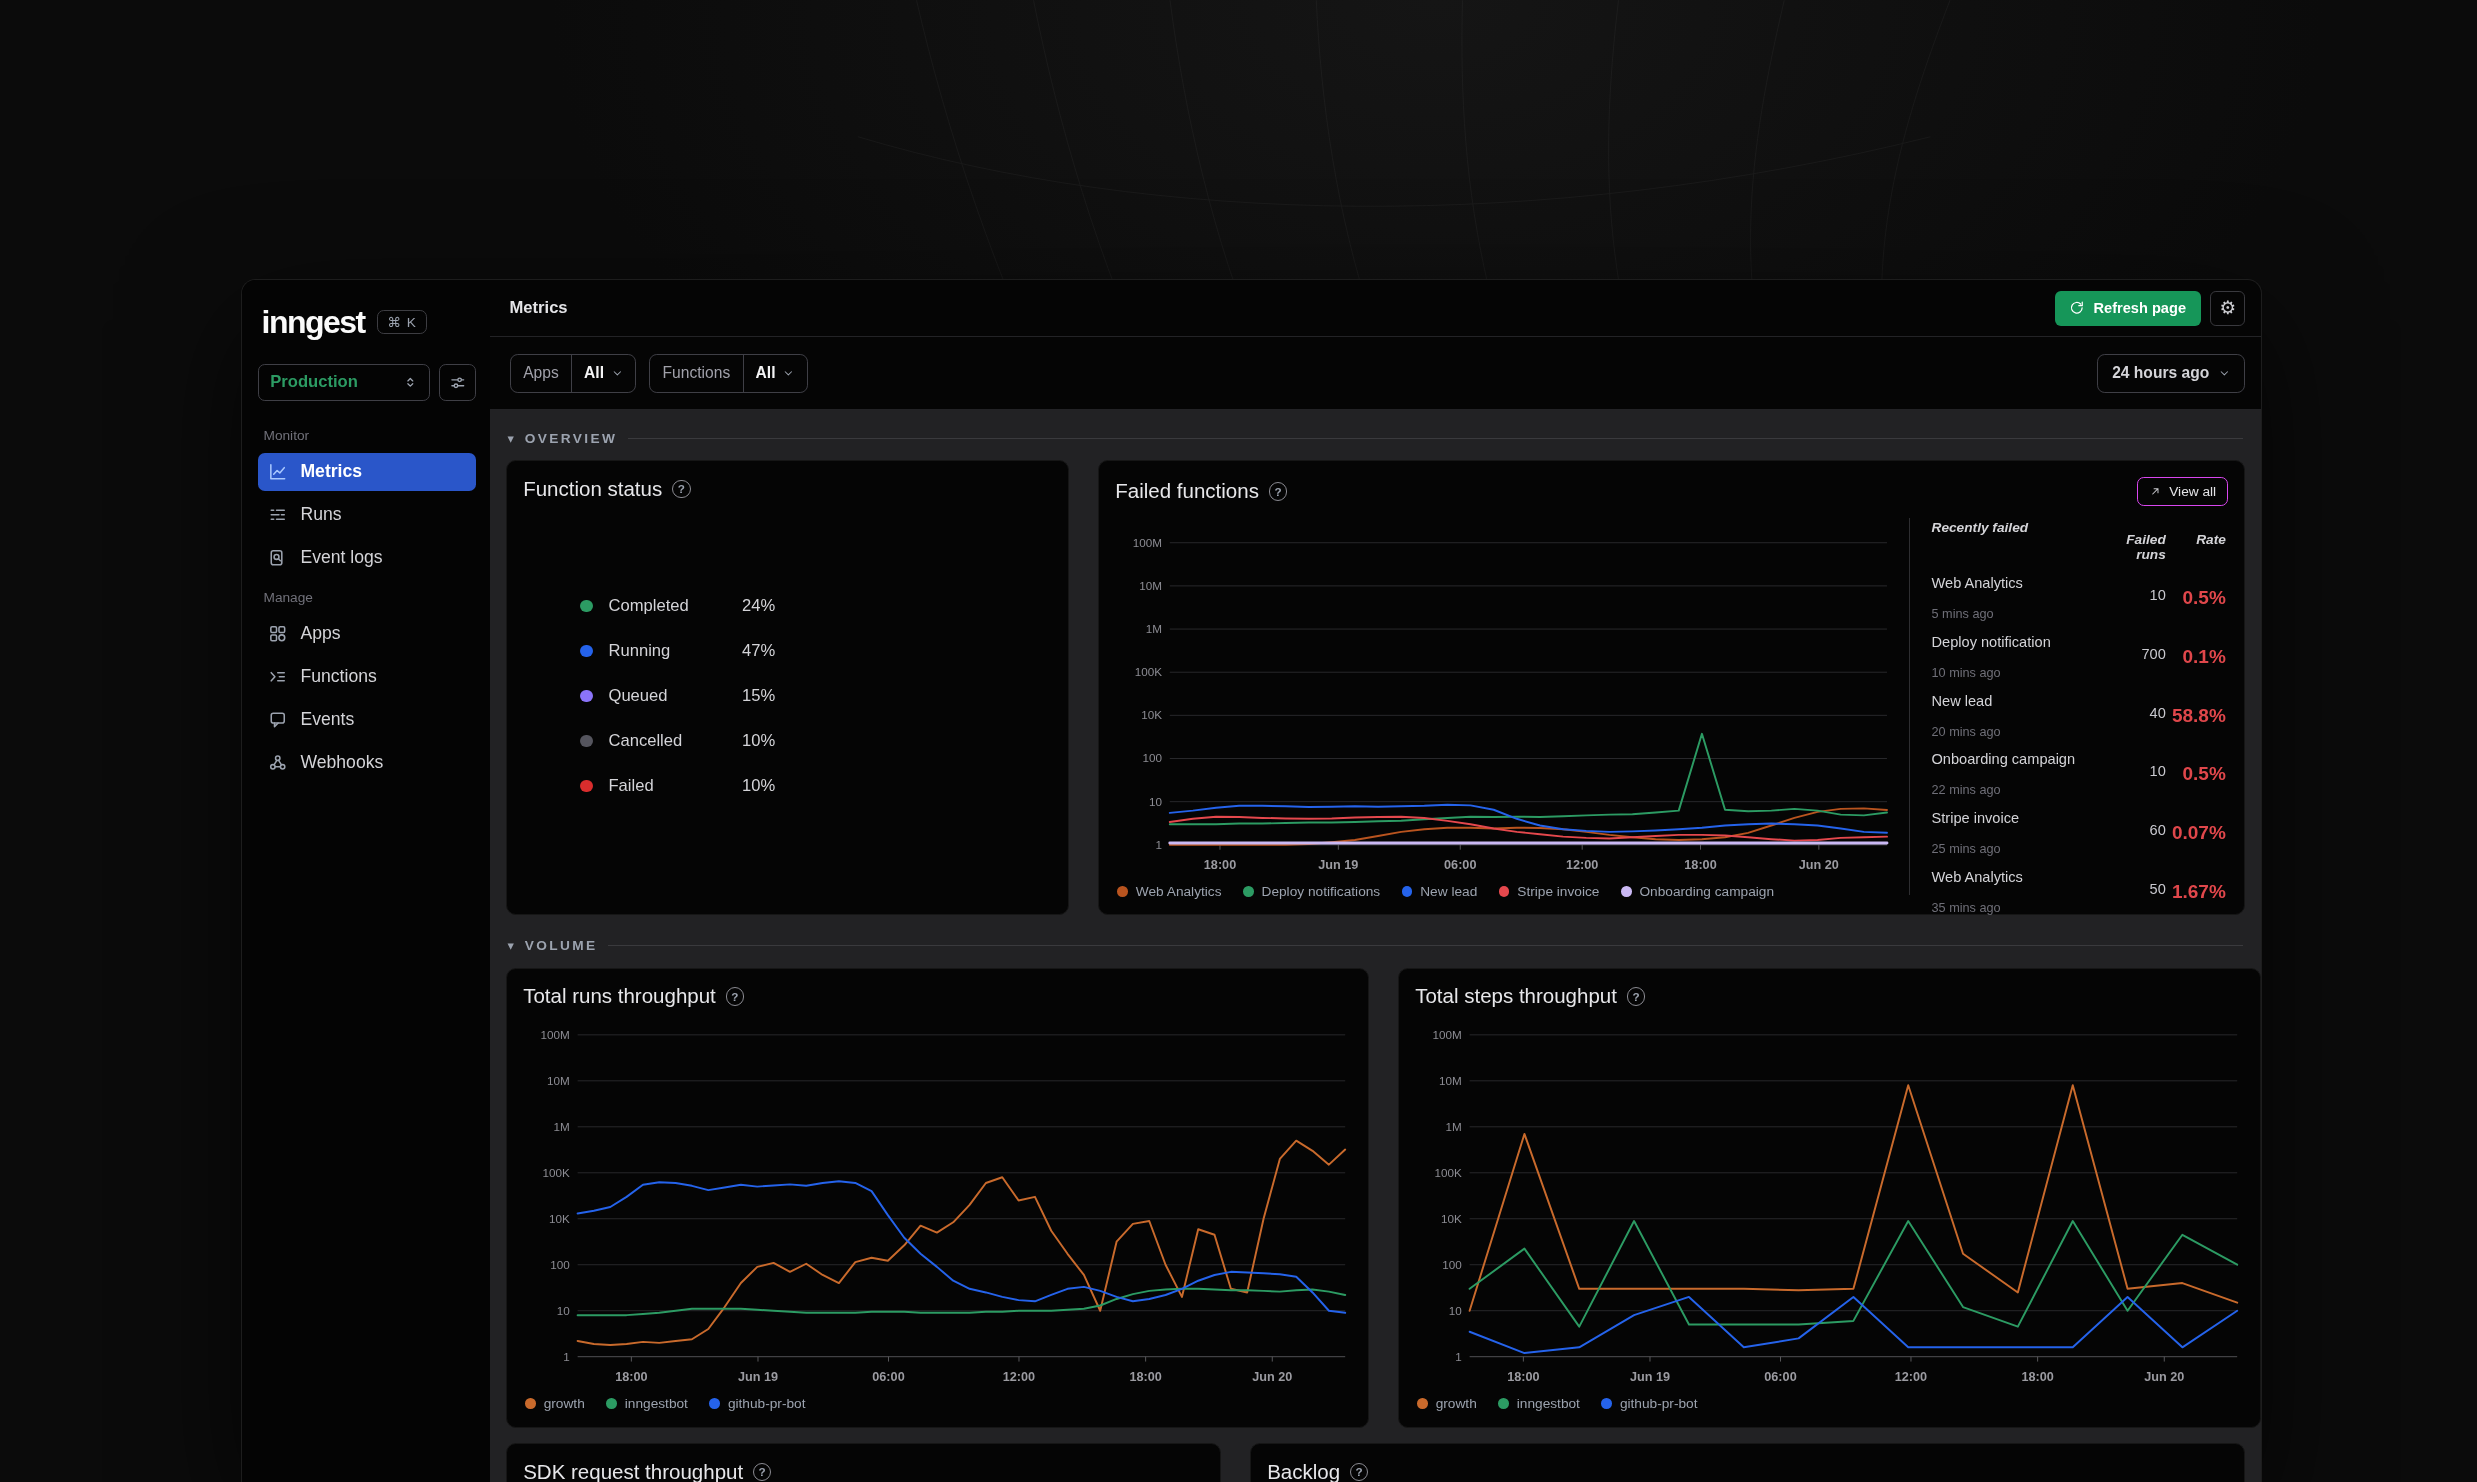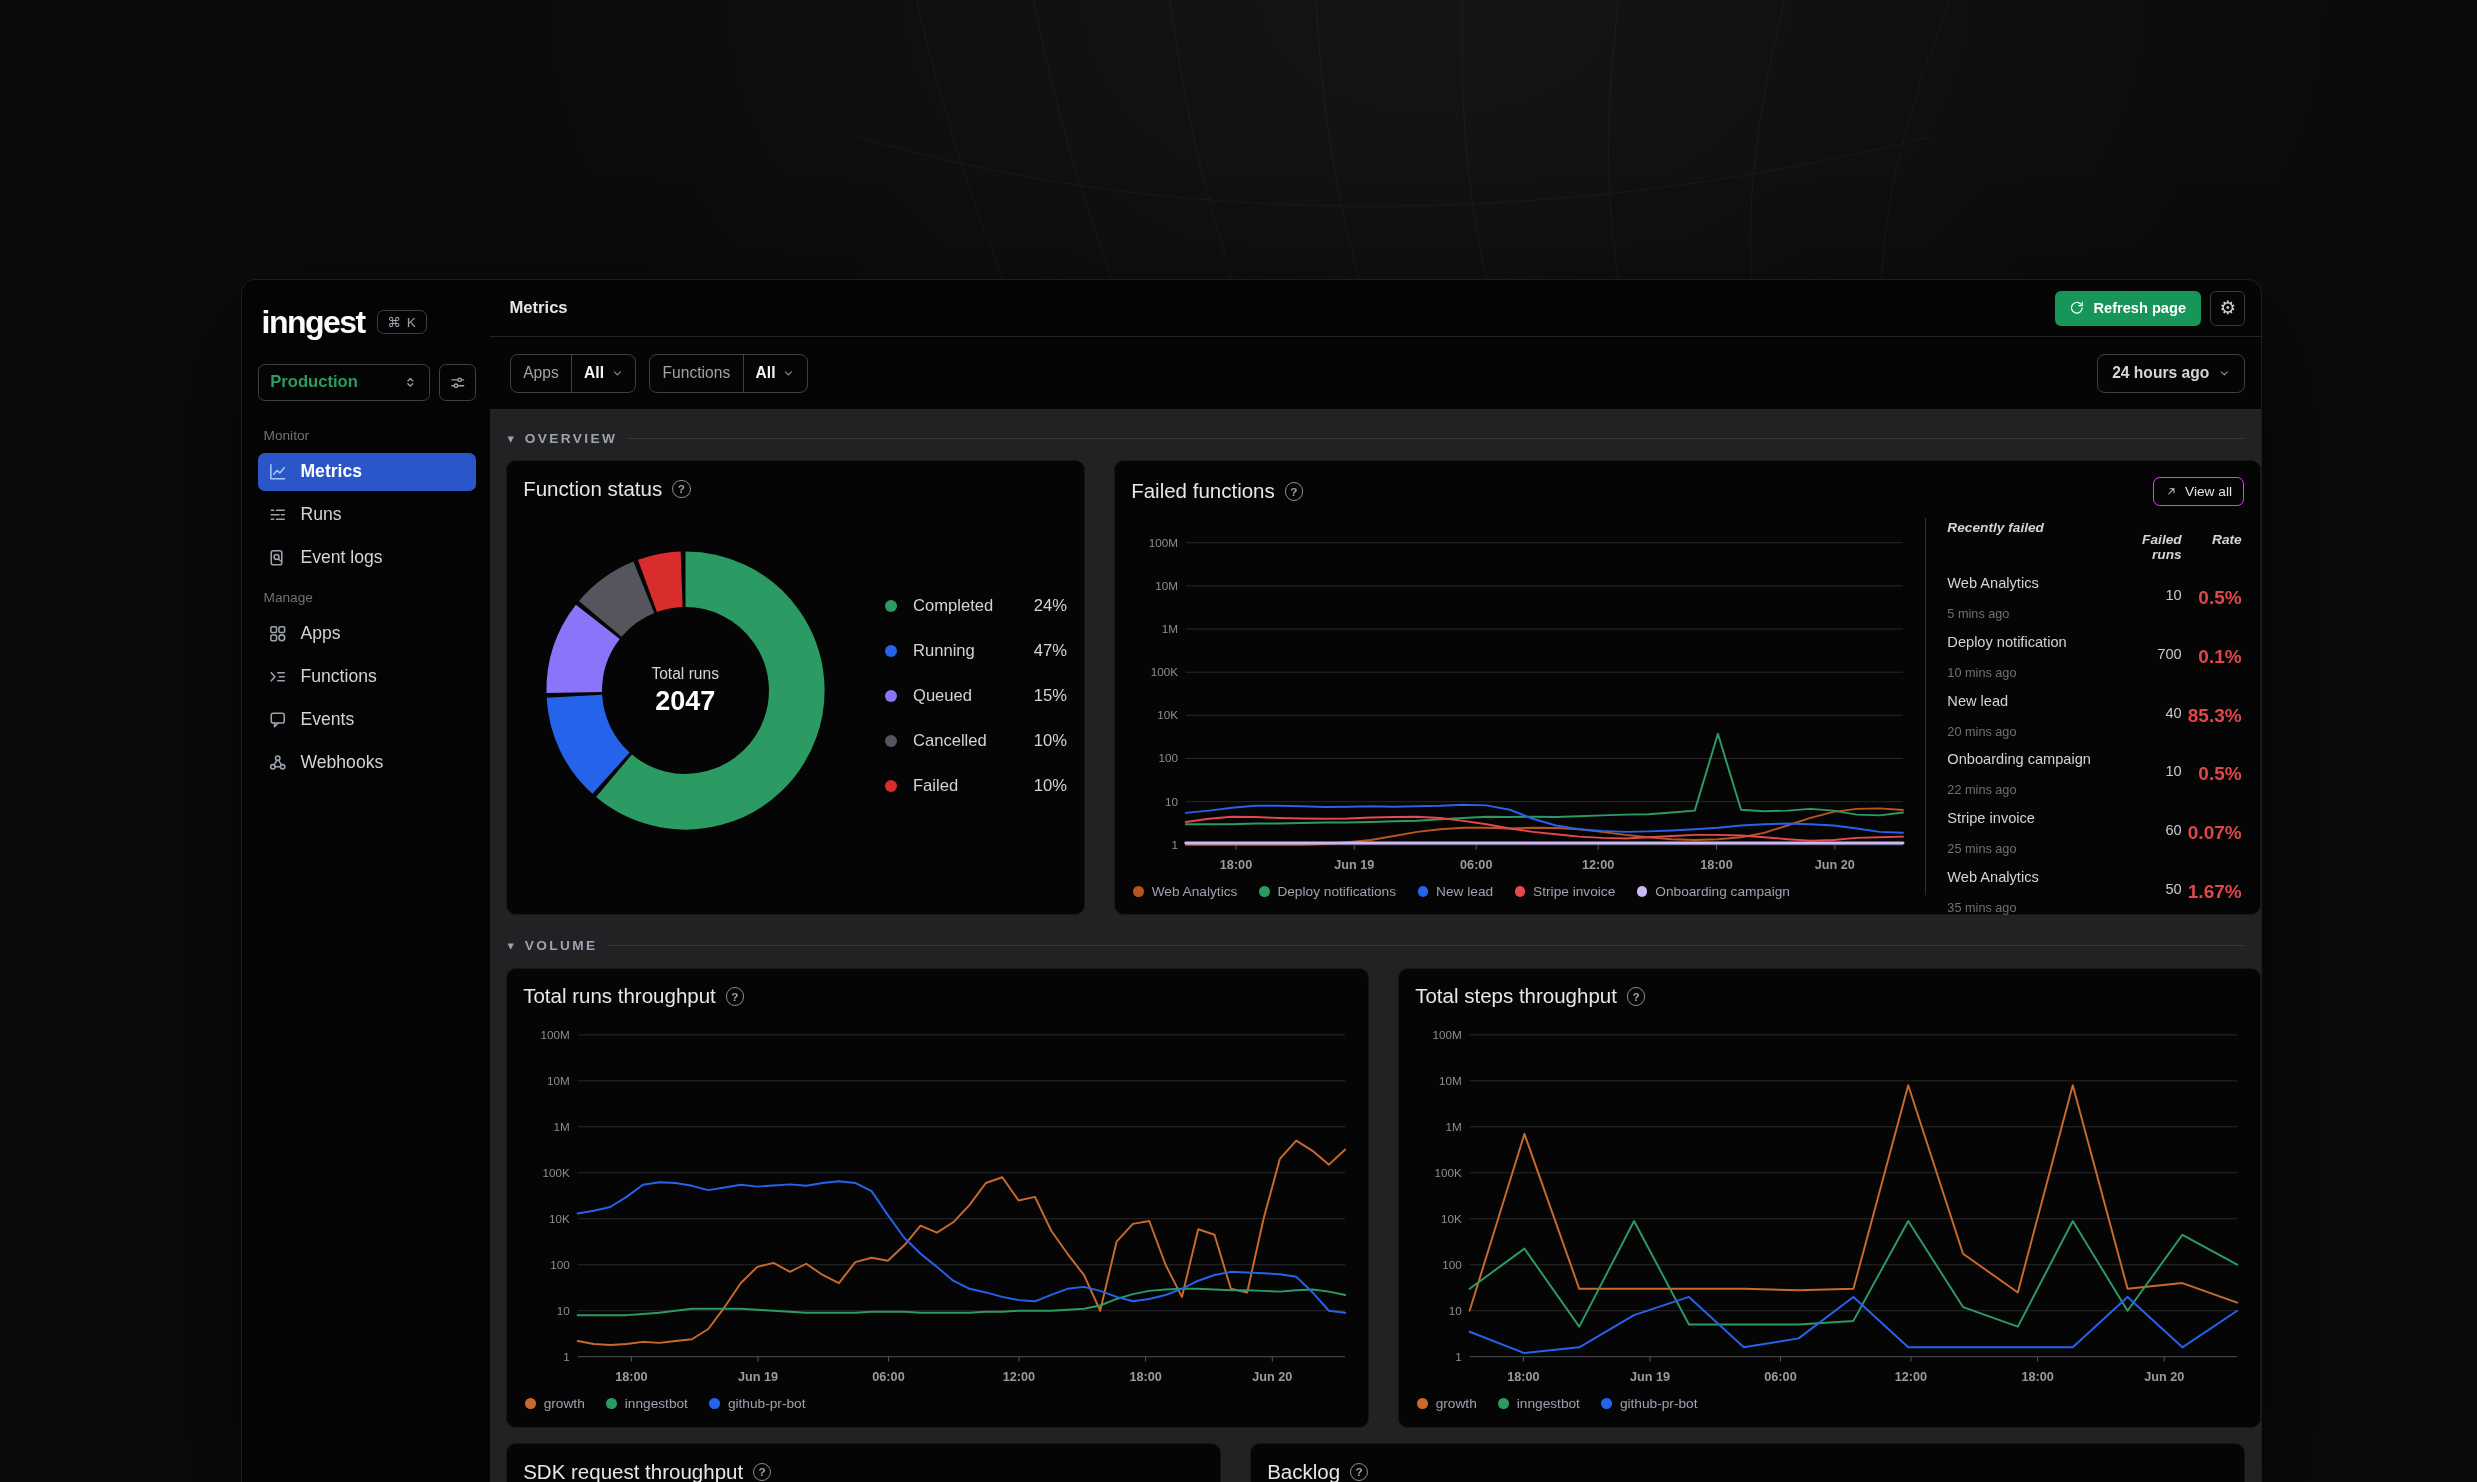--- a/index.html
+++ b/index.html
@@ -331,33 +331,20 @@
       </div>
 
       <div class="row">
 
         <div class="card card-status">
           <div class="card-title-row">
             <span class="card-title">Function status</span>
             <span class="help">?</span>
           </div>
           <div class="status-body">
-            <div class="donut-wrap">
-              <svg id="donut-svg" width="285" height="285" viewBox="0 0 292 292">
-                  <path d="M 146.00 32.00 A 114 114 0 1 1 72.72 233.33" stroke="#2c9b63" stroke-width="57" fill="none"></path>
-                  <path d="M 69.72 230.72 A 114 114 0 0 1 32.16 151.97" stroke="#2563eb" stroke-width="57" fill="none"></path>
-                  <path d="M 32.02 147.99 A 114 114 0 0 1 56.17 75.81" stroke="#8b74f9" stroke-width="57" fill="none"></path>
-                  <path d="M 58.67 72.72 A 114 114 0 0 1 103.29 40.30" stroke="#55555e" stroke-width="57" fill="none"></path>
-                  <path d="M 107.01 38.88 A 114 114 0 0 1 142.02 32.07" stroke="#d92d2d" stroke-width="57" fill="none"></path>
-                </svg>
-              <div class="donut-center">
-                <span class="dc-label">Total runs</span>
-                <span class="dc-value">2047</span>
-              </div>
-            </div>
             <div class="status-legend" id="status-legend">
                 <div class="sl-row">
                   <span class="dot" style="background:#2c9b63"></span>
                   <span class="sl-label">Completed</span>
                   <span class="sl-val">24%</span>
                 </div>
                 <div class="sl-row">
                   <span class="dot" style="background:#2563eb"></span>
                   <span class="sl-label">Running</span>
                   <span class="sl-val">47%</span>
@@ -478,21 +465,21 @@
                   </span>
                   <span class="r ft-runs">700</span>
                   <span class="r ft-rate">0.1%</span>
                 </div>
                 <div class="ft-row">
                   <span>
                     <div class="ft-name">New lead</div>
                     <div class="ft-time">20 mins ago</div>
                   </span>
                   <span class="r ft-runs">40</span>
-                  <span class="r ft-rate">85.3%</span>
+                  <span class="r ft-rate">58.8%</span>
                 </div>
                 <div class="ft-row">
                   <span>
                     <div class="ft-name">Onboarding campaign</div>
                     <div class="ft-time">22 mins ago</div>
                   </span>
                   <span class="r ft-runs">10</span>
                   <span class="r ft-rate">0.5%</span>
                 </div>
                 <div class="ft-row">

